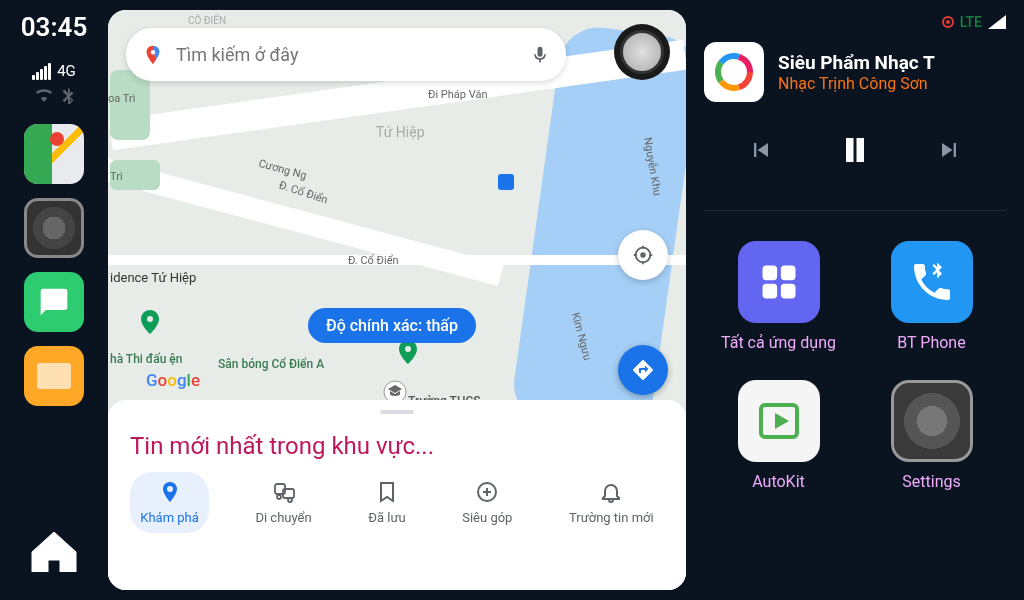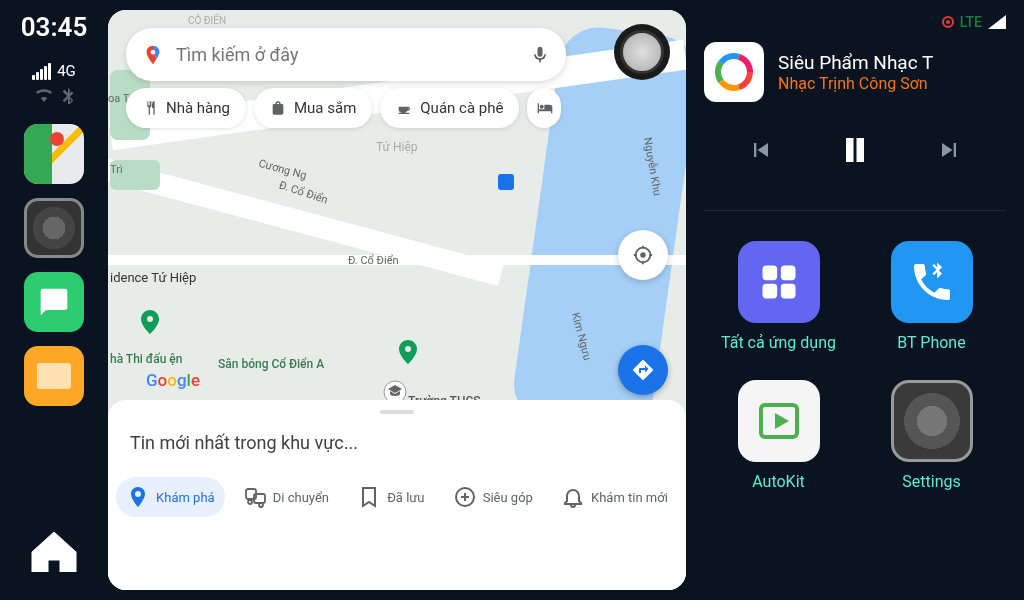--- a/index.html
+++ b/index.html
@@ -68,56 +68,56 @@
 .google-logo span:nth-child(1){color:#4285f4}
 .google-logo span:nth-child(2){color:#ea4335}
 .google-logo span:nth-child(3){color:#fbbc04}
 .google-logo span:nth-child(4){color:#4285f4}
 .google-logo span:nth-child(5){color:#34a853}
 .google-logo span:nth-child(6){color:#ea4335}
 .poi-label{position:absolute;font-size:12px;color:#3a7b52;font-weight:500}
 
 .bottom-sheet{position:absolute;bottom:0;left:0;right:0;height:190px;background:#fff;border-radius:18px 18px 0 0;padding-top:10px}
 .drag-handle{width:34px;height:4px;background:#dadce0;border-radius:2px;margin:0 auto 18px}
-.news-text{font-size:18px;color:#404040;padding:0 22px;margin-bottom:24px}
+.news-text{font-size:24px;color:#be185d;padding:0 22px;margin-bottom:12px}
 .bottom-tabs{display:flex;justify-content:space-around;padding:0 4px}
-.tab{display:flex;align-items:center;gap:6px;padding:8px 10px;border-radius:22px;font-size:13px;color:#5f6368}
+.tab{display:flex;flex-direction:column;align-items:center;gap:6px;padding:8px 10px;border-radius:22px;font-size:13px;color:#5f6368}
 .tab.active{background:#e8f0fe;color:#1a73e8}
 .tab-icon{width:24px;height:24px}
 
 
 .right-panel{position:absolute;right:0;top:0;width:338px;height:600px;padding:12px 18px 0}
 .top-status{display:flex;justify-content:flex-end;align-items:center;gap:6px;height:20px;margin-bottom:10px}
 .rec-dot{width:12px;height:12px;border-radius:50%;border:2px solid #e53935;position:relative}
 .rec-dot::after{content:"";position:absolute;inset:2px;background:#e53935;border-radius:50%}
 .lte-label{color:#15803d;font-size:14px;font-weight:500}
 .cell-tri{width:0;height:0;border-style:solid;border-width:0 0 14px 18px;border-color:transparent transparent #fff transparent}
 
 .media-card{display:flex;gap:14px;margin-bottom:18px;align-items:center}
 .album-art{width:60px;height:60px;border-radius:12px;background:#fff;display:flex;align-items:center;justify-content:center}
 .album-art svg{width:40px;height:40px}
 .media-text{flex:1;overflow:hidden}
-.track-title{color:#fff;font-size:19px;font-weight:400;white-space:nowrap;overflow:hidden}
+.track-title{color:#fff;font-size:19px;font-weight:700;white-space:nowrap;overflow:hidden}
 .track-artist{color:#f97316;font-size:16px;white-space:nowrap}
 .media-controls{display:flex;justify-content:center;gap:58px;align-items:center;margin-bottom:40px;margin-top:28px}
 .mc-btn{width:32px;height:32px;display:flex;align-items:center;justify-content:center}
 .mc-btn.play{width:40px;height:40px}
 .mc-btn svg{fill:#8a96a5}
 .mc-btn.play svg{fill:#fff}
 
 .divider{height:1px;background:#1e2936;margin-bottom:30px}
 
 .app-grid{display:grid;grid-template-columns:1fr 1fr;gap:28px 20px;padding:0 8px}
 .app{display:flex;flex-direction:column;align-items:center;gap:10px}
 .app-icon{width:82px;height:82px;border-radius:18px;display:flex;align-items:center;justify-content:center}
 .app-icon.apps{background:#6366f1}
 .app-icon.btphone{background:#2196f3}
 .app-icon.settings-app{background:radial-gradient(circle,#777 28%,#555 28% 52%,#3a3a3a 52%);border:3px solid #999}
 .app-icon.autokit{background:#f5f5f5}
-.app-label{color:#5eead4;font-size:16px}
+.app-label{color:#f0abfc;font-size:16px}
 </style>
 </head>
 <body>
 
 <div class="status-bar">
   <div class="clock">03:45</div>
   <div class="signal-row">
     <div class="signal-bars">
         <span></span>
         <span></span>
@@ -158,23 +158,23 @@
     <div class="map-road road3"></div>
     <div class="green1"></div>
     <div class="green2"></div>
     <span class="map-label" style="top:176px;left:170px;transform:rotate(18deg)">Đ. Cổ Điển</span>
     <span class="map-label" style="top:244px;left:240px">Đ. Cổ Điển</span>
     <span class="map-label" style="top:153px;left:150px;transform:rotate(15deg)">Cương Ng</span>
     <span class="map-label" style="top:150px;right:4px;transform:rotate(80deg)">Nguyễn Khu</span>
     <span class="map-label" style="top:320px;right:80px;transform:rotate(75deg)">Kim Ngưu</span>
     <span class="map-label" style="top:78px;left:320px">Đi Pháp Vân</span>
     <span class="map-label" style="top:5px;left:80px;font-size:10px;color:#aaa">CÔ ĐIỂN</span>
-    <span class="map-label" style="top:153px;left:2px">Trì</span>
+    <span class="map-label" style="top:160px;left:2px">Trì</span>
     <span class="map-label" style="top:82px;left:0">oa Trì</span>
-    <span class="map-label" style="top:130px;left:268px;font-size:12px;color:#aaa">Tứ Hiệp</span>
+    <span class="map-label" style="top:114px;left:268px;font-size:14px;color:#aaa">Tứ Hiệp</span>
     <span class="map-label" style="top:260px;left:2px;color:#333;font-size:13px">idence Tứ Hiệp</span>
     <span class="poi-label" style="top:342px;left:2px">hà Thi đấu ện</span>
     <span class="poi-label" style="top:347px;left:110px">Sân bóng Cổ Điển A</span>
     <span class="poi-label" style="top:384px;left:300px;color:#555">Trường THCS</span>
 
     <div class="marker green m1"><svg viewBox="0 0 24 24">
           <path d="M12 0C7 0 3 4 3 9c0 7 9 15 9 15s9-8 9-15c0-5-4-9-9-9zm0 12a3 3 0 110-6 3 3 0 010 6z"></path>
         </svg></div>
     <div class="marker green m2"><svg viewBox="0 0 24 24">
           <path d="M12 0C7 0 3 4 3 9c0 7 9 15 9 15s9-8 9-15c0-5-4-9-9-9zm0 12a3 3 0 110-6 3 3 0 010 6z"></path>
@@ -200,46 +200,22 @@
         <path fill="#4285f4" d="M12 2v7l4 7c2-3 3-6 3-7 0-4-3-7-7-7z"></path>
         <circle cx="12" cy="9" r="2.5" fill="#fff"></circle>
       </svg>
     <input class="search-input" placeholder="Tìm kiếm ở đây" style="">
     <svg class="mic-icon" viewBox="0 0 24 24" fill="#5f6368">
         <path d="M12 14a3 3 0 003-3V5a3 3 0 00-6 0v6a3 3 0 003 3zm5-3a5 5 0 01-10 0H5a7 7 0 006 6.9V21h2v-3.1A7 7 0 0019 11h-2z"></path>
       </svg>
   </div>
   <div class="dark-circle"></div>
 
-  <div class="chips">
-    <div class="chip">
-      <svg class="chip-icon" viewBox="0 0 24 24" fill="#5f6368">
-          <path d="M8 2v7a2 2 0 002 2v11h2V11a2 2 0 002-2V2h-2v6h-1V2h-1v6H9V2H8zm10 0c-2 0-3 2-3 5v5h2v10h2V2h-1z"></path>
-        </svg>
-      <span>Nhà hàng</span>
-    </div>
-    <div class="chip">
-      <svg class="chip-icon" viewBox="0 0 24 24" fill="#5f6368">
-          <path d="M18 6h-2a4 4 0 00-8 0H6a2 2 0 00-2 2v12a2 2 0 002 2h12a2 2 0 002-2V8a2 2 0 00-2-2zm-6-2a2 2 0 012 2h-4a2 2 0 012-2z"></path>
-        </svg>
-      <span>Mua sắm</span>
-    </div>
-    <div class="chip">
-      <svg class="chip-icon" viewBox="0 0 24 24" fill="#5f6368">
-          <path d="M4 19h16v2H4v-2zm2-9h12a3 3 0 010 6h-1a5 5 0 01-5 3H9a5 5 0 01-5-5v-4h2zm12 2v2a1 1 0 000-2z"></path>
-        </svg>
-      <span>Quán cà phê</span>
-    </div>
-    <div class="chip partial">
-      <svg class="chip-icon" viewBox="0 0 24 24" fill="#5f6368">
-          <path d="M7 13a3 3 0 100-6 3 3 0 000 6zm12-6H11v7H3V5H1v15h2v-3h18v3h2v-9a4 4 0 00-4-4z"></path>
-        </svg>
-    </div>
-  </div>
-
+
+  <div class="accuracy-pill">Độ chính xác: thấp</div>
   <div class="loc-btn">
     <svg width="22" height="22" viewBox="0 0 24 24" fill="none" stroke="#5f6368" stroke-width="2">
         <circle cx="12" cy="12" r="8"></circle>
         <circle cx="12" cy="12" r="2" fill="#5f6368"></circle>
         <path d="M12 2v3M12 19v3M2 12h3M19 12h3"></path>
       </svg>
   </div>
   <div class="directions-btn">
     <svg width="24" height="24" viewBox="0 0 24 24" fill="#fff">
         <path d="M21.7 11.3l-9-9a1 1 0 00-1.4 0l-9 9a1 1 0 000 1.4l9 9a1 1 0 001.4 0l9-9a1 1 0 000-1.4zM14 14.5V12h-4v3H8v-4a1 1 0 011-1h5V7.5l3.5 3.5L14 14.5z"></path>
@@ -275,21 +251,21 @@
         <svg class="tab-icon" viewBox="0 0 24 24" fill="none" stroke="#5f6368" stroke-width="2">
             <circle cx="12" cy="12" r="9"></circle>
             <path d="M12 8v8M8 12h8"></path>
           </svg>
         <span>Siêu góp</span>
       </div>
       <div class="tab">
         <svg class="tab-icon" viewBox="0 0 24 24" fill="none" stroke="#5f6368" stroke-width="2">
             <path d="M18 16v-5a6 6 0 00-12 0v5l-2 2v1h16v-1l-2-2zM10 20a2 2 0 004 0"></path>
           </svg>
-        <span>Khám tin mới</span>
+        <span>Trường tin mới</span>
       </div>
     </div>
   </div>
 </div>
 
 <div class="right-panel">
   <div class="top-status">
     <div class="rec-dot"></div>
     <span class="lte-label">LTE</span>
     <div class="cell-tri"></div>

